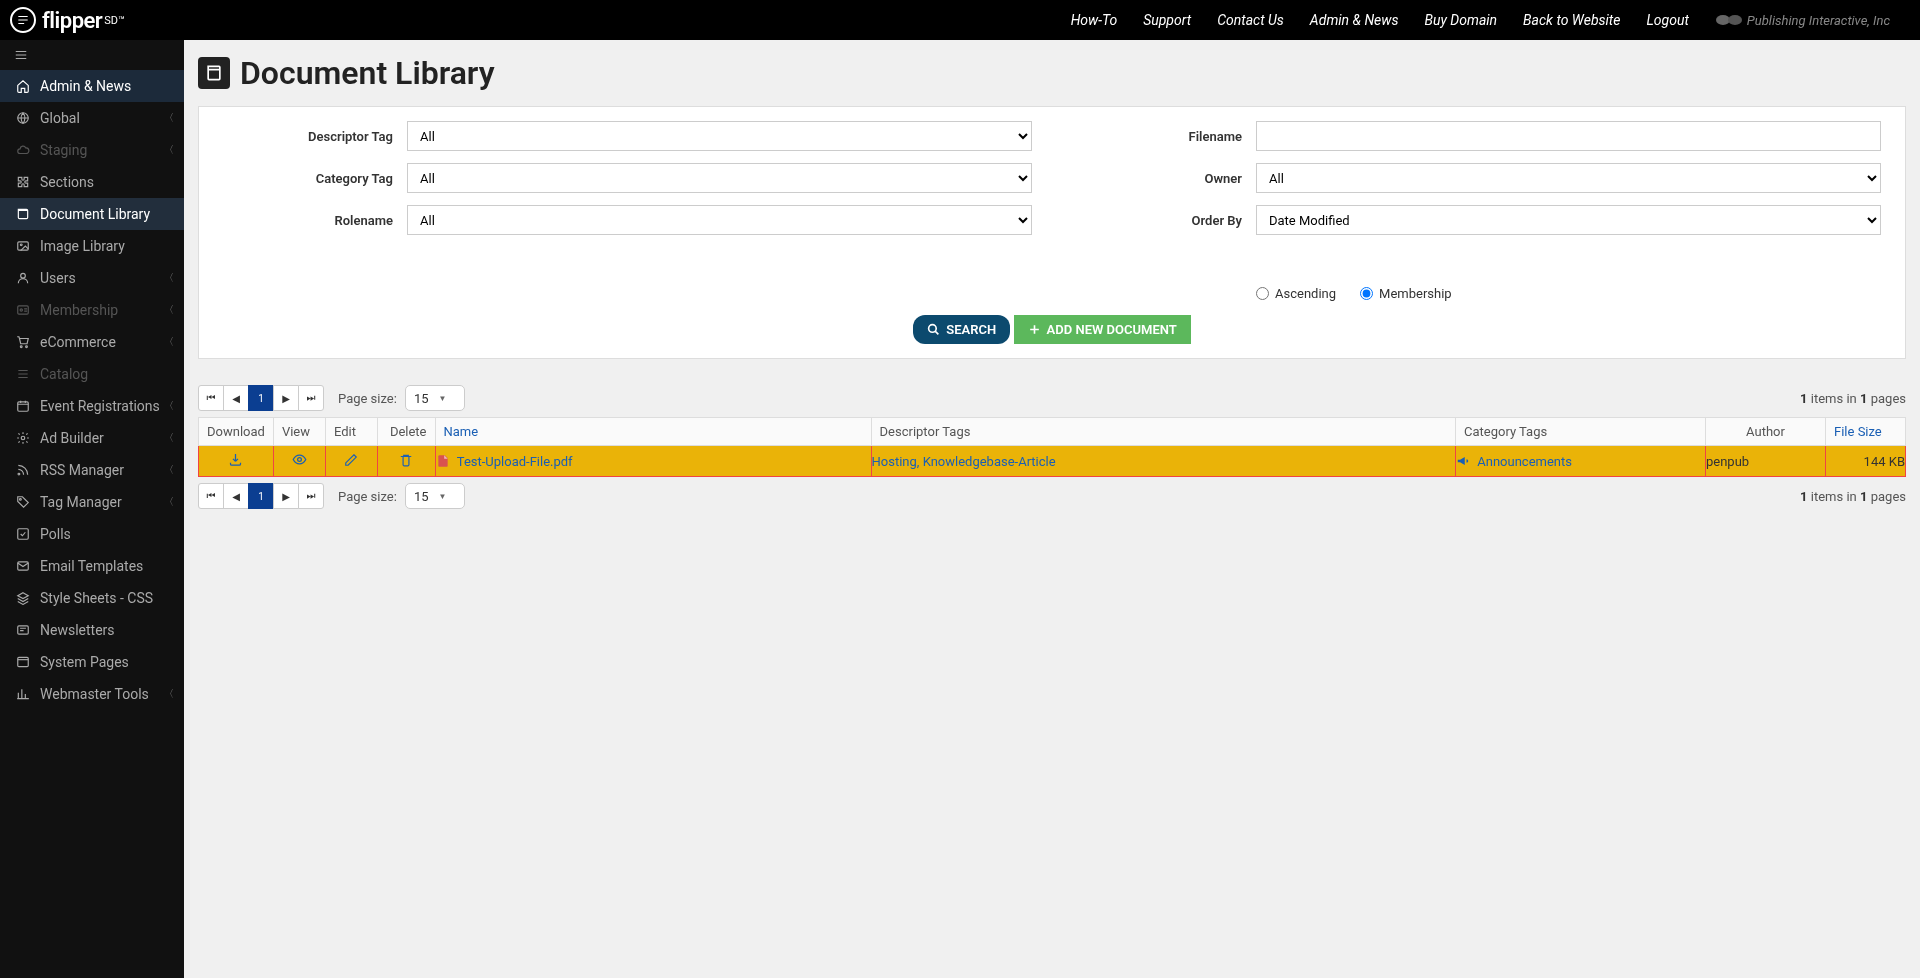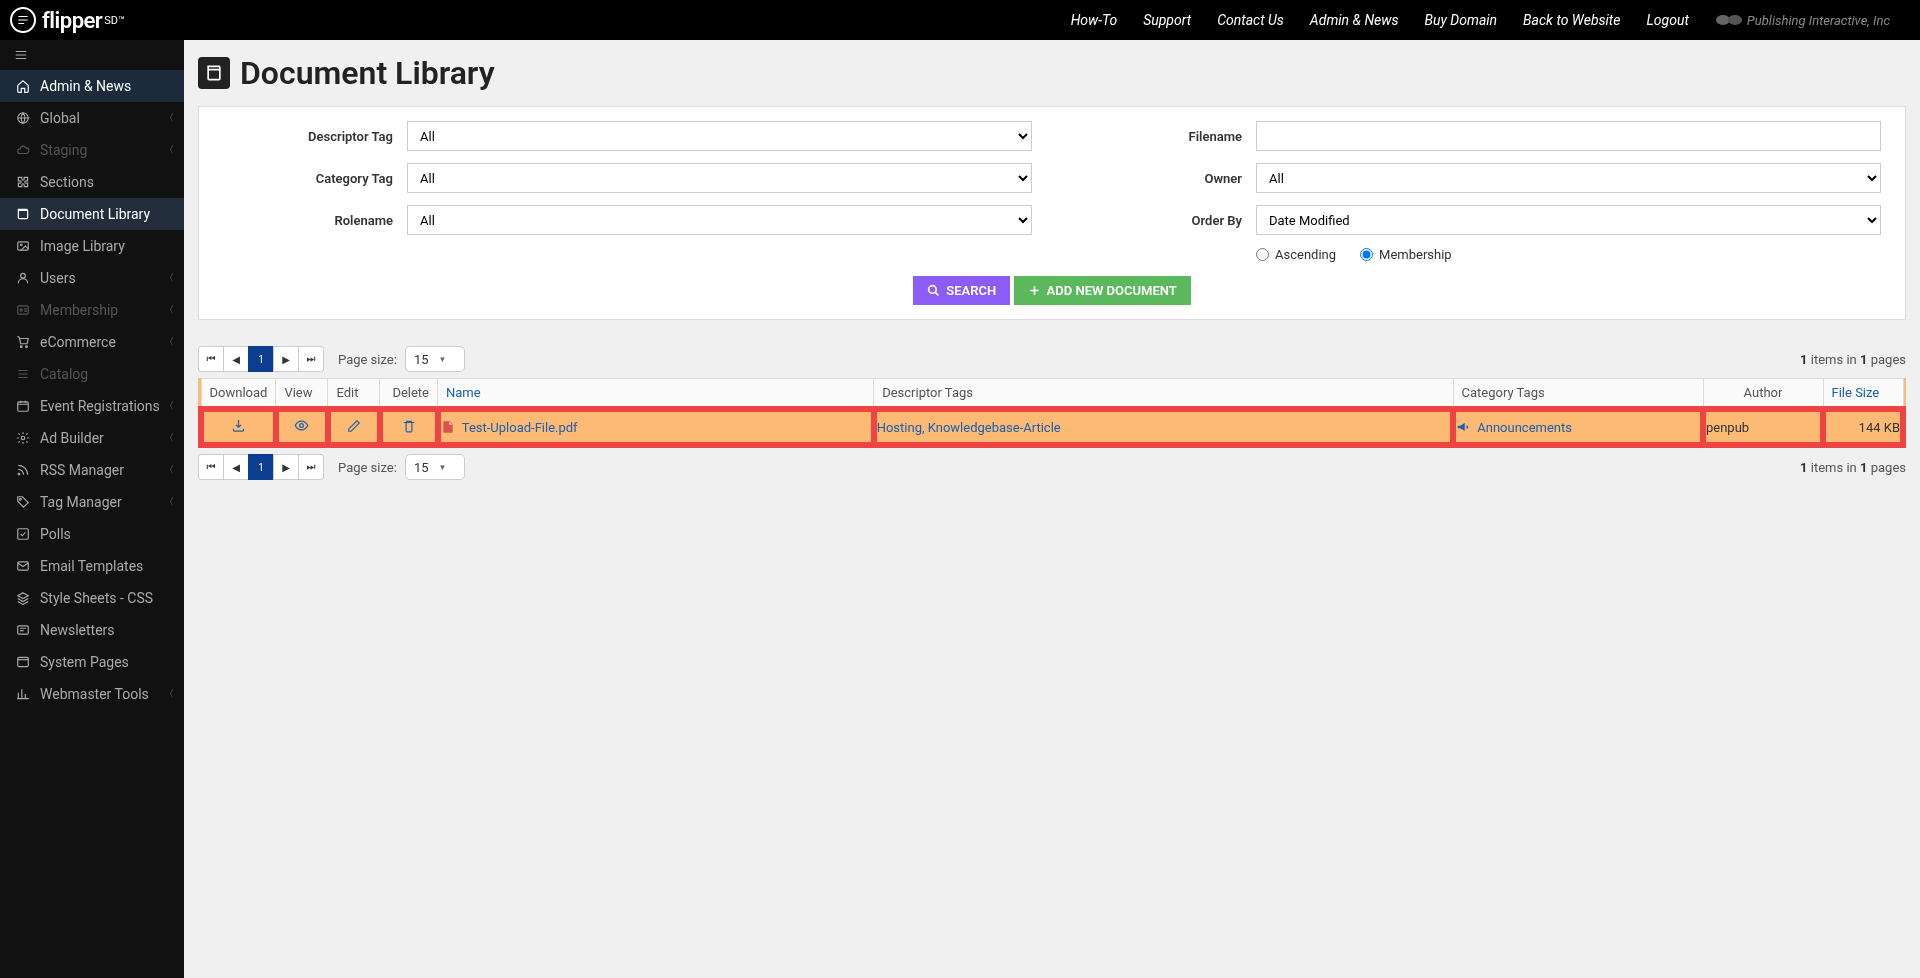--- a/index.html
+++ b/index.html
@@ -36,45 +36,45 @@
 .title-icon svg { width: 20px; height: 20px; }
 .page-title { font-size: 32px; font-weight: 600; color: #222; }
 
 
 .panel { background: #fff; border: 1px solid #ddd; padding: 14px 24px; margin-bottom: 20px; }
 .filter-row { display: flex; gap: 40px; margin-bottom: 12px; }
 .filter-half { flex: 1; display: flex; align-items: center; gap: 14px; }
 .filter-label { width: 170px; text-align: right; font-weight: 600; font-size: 13px; color: #333; }
 .filter-control { flex: 1; }
 .filter-control select, .filter-control input[type=text] { width: 100%; height: 30px; border: 1px solid #ccc; padding: 0 8px; background: #fff; font-size: 13px; }
-.radio-row { display: flex; gap: 24px; align-items: center; margin-left: 184px; }
+.radio-row { display: flex; gap: 24px; align-items: center; margin-left: 184px; margin-top: 39px; }
 .radio-lbl { display: flex; align-items: center; gap: 6px; font-size: 13px; }
 
 .action-row { text-align: center; margin-top: 14px; }
 .btn { display: inline-flex; align-items: center; gap: 6px; padding: 7px 14px; border: none; cursor: pointer; font-size: 13px; font-weight: 600; color: #fff; }
-.btn-primary { background: #8b5cf6; }
+.btn-primary { background: #0c4a6e; border-radius: 12px; }
 .btn-success { background: #5cb85c; }
 
 
 .pager-row { display: flex; align-items: center; padding: 6px 0; }
 .pager-group { display: flex; }
 .pg-btn { width: 26px; height: 26px; border: 1px solid #ccc; background: #fff; display: flex; align-items: center; justify-content: center; cursor: pointer; font-size: 10px; margin-left: -1px; }
 .pg-btn:first-child { margin-left: 0; border-top-left-radius: 3px; border-bottom-left-radius: 3px; }
 .pg-btn:last-child { border-top-right-radius: 3px; border-bottom-right-radius: 3px; }
 .pg-btn.active { background: #0b3e91; color: #fff; border-color: #0b3e91; }
 .pagesize-lbl { margin-left: 14px; font-size: 13px; color: #555; }
 .pagesize-sel { margin-left: 8px; height: 26px; border: 1px solid #ccc; border-radius: 5px; background: #fff; padding: 0 18px 0 8px; font-size: 13px; position: relative; display: inline-flex; align-items: center; }
 .pagesize-sel::after { content: "▼"; font-size: 8px; margin-left: 10px; color: #666; }
 .pager-summary { margin-left: auto; font-size: 13px; color: #555; }
 .pager-summary b { color: #333; }
 
 
-.tbl { width: 100%; border-collapse: collapse; background: #fdba74; }
+.tbl { width: 100%; border-collapse: collapse; background: #eab308; }
 .tbl th { border: 1px solid #ddd; padding: 6px 8px; text-align: left; font-weight: 400; font-size: 13px; color: #555; background: #fafafa; }
-.tbl td { border: 6px solid #ef4444; padding: 6px 0; font-size: 13px; }
+.tbl td { border: 1px solid #ef4444; padding: 6px 0; font-size: 13px; }
 .tbl th.sortable { color: #1a5fb4; cursor: pointer; }
 .action-cell { text-align: center; color: #1a5fb4; cursor: pointer; width: 52px; }
 .link { color: #1a5fb4; cursor: pointer; }
 .file-icon { color: #d9534f; margin-right: 4px; }
 .cat-icon { color: #1a5fb4; margin-right: 4px; }
 .right { text-align: right; }
 
 svg { display: block; }
 </style>
 </head>

